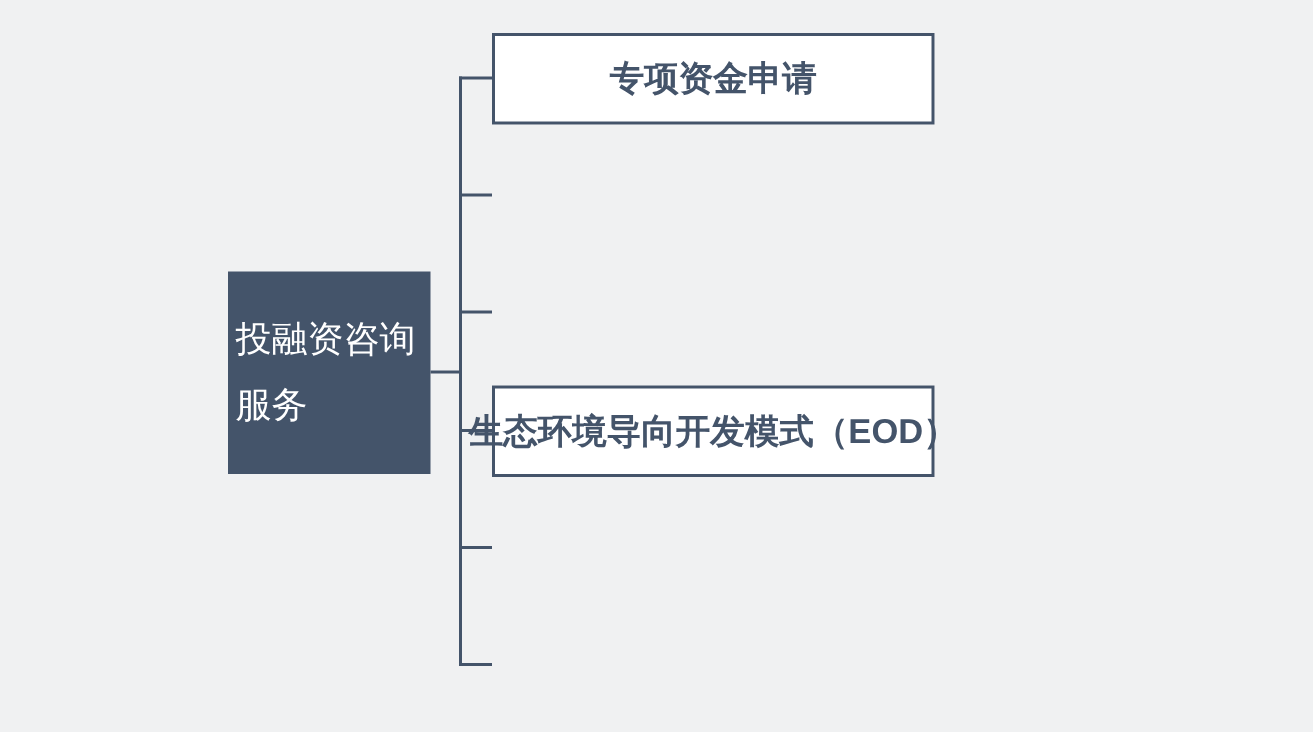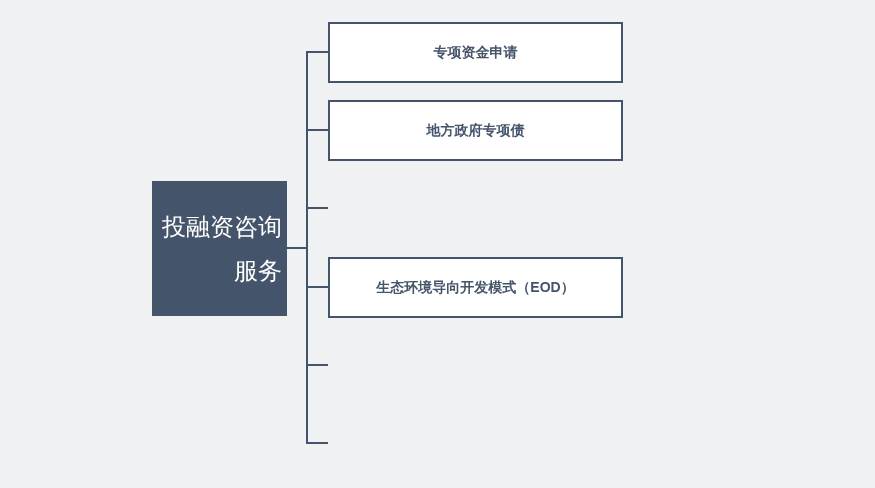--- a/index.html
+++ b/index.html
@@ -22,39 +22,39 @@
     position: absolute;
     left: 152px;
     top: 181px;
     width: 135px;
     height: 135px;
     background: var(--accent);
     color: var(--root-text);
     display: flex;
     align-items: center;
     justify-content: center;
-    text-align: right;
+    text-align: left;
     font-size: 24px;
     line-height: 44px;
     font-weight: 400;
     padding: 0 5px;
   }
   .branch-node {
     position: absolute;
     left: 328px;
     width: 295px;
     height: 61px;
     background: var(--box-bg);
     border: 2px solid var(--accent);
     color: var(--accent);
     display: flex;
     align-items: center;
     justify-content: center;
     text-align: center;
-    font-size: 14px;
+    font-size: 23px;
     font-weight: bold;
     white-space: nowrap;
   }
   .connector {
     position: absolute;
     background: var(--accent);
   }
   .trunk   { left: 306px; top: 51px; width: 2px; height: 393px; }
   .stub    { height: 2px; left: 306px; width: 22px; }
   .stub-root { height: 2px; left: 287px; top: 247px; width: 19px; }
@@ -73,20 +73,17 @@
   <div class="connector stub" style="top:364px"></div>
   <div class="connector stub" style="top:442px"></div>
 
   <div class="root-node">
     <span>投融资咨询服务</span>
   </div>
 
   <div class="branch-node" style="top:22px">
     <span>专项资金申请</span>
   </div>
-  <div class="branch-node" style="top:100px">
-    <span>地方政府专项债</span>
-  </div>
   <div class="branch-node" style="top:257px">
     <span>生态环境导向开发模式（EOD）</span>
   </div>
 
 </div>
 
 </body></html>

